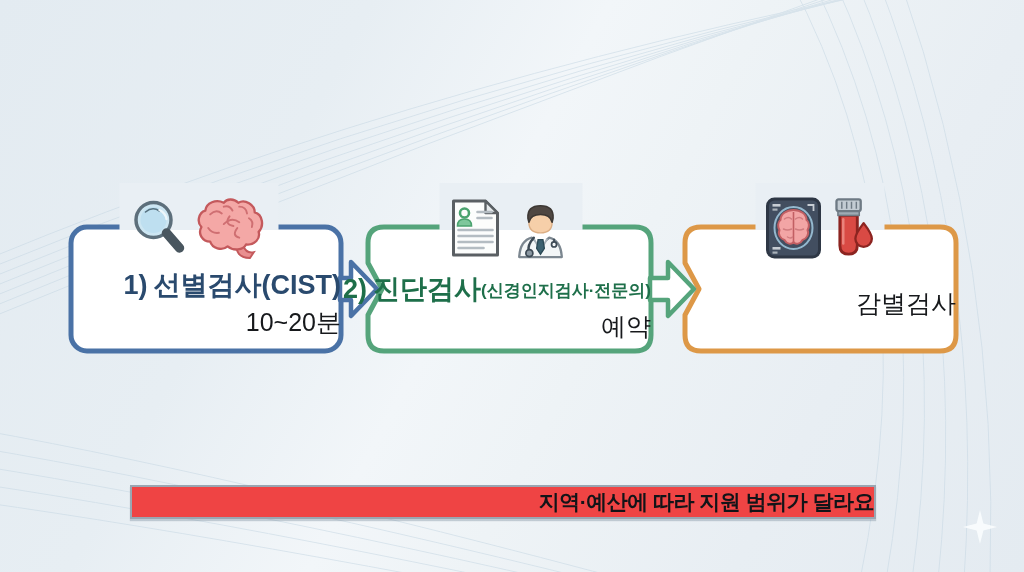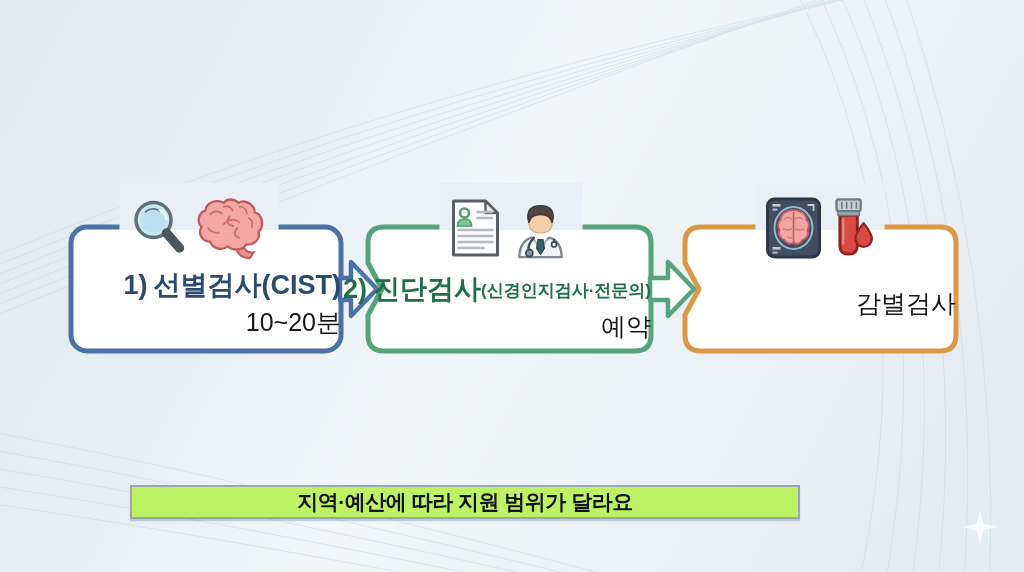--- a/index.html
+++ b/index.html
@@ -25,23 +25,23 @@
   .step-number{margin-right:6px;}
   .title-paren{font-size:17px;font-weight:bold;vertical-align:2px;}
   .subtitle{font-size:25px;font-weight:400;line-height:34px;color:#17191c;}
   .c-step1{color:#2a4a6e;}
   .c-step2{color:#1e6f4a;margin-top:8px;}
   .c-step3{color:#94432a;}
   .pos-step1{left:71px;width:270px;}
   .pos-step2{left:368px;width:283px;}
   .pos-step3{left:685px;width:271px;}
   .footer-bar{
-    position:absolute;left:130px;top:485px;width:670px;height:34px;z-index:3;
-    background:#bef264;border:2px solid #9aa6b2;box-sizing:border-box;
-    display:flex;align-items:center;justify-content:center;
+    position:absolute;left:130px;top:485px;width:746px;height:34px;z-index:3;
+    background:#ef4444;border:2px solid #9aa6b2;box-sizing:border-box;
+    display:flex;align-items:center;justify-content:flex-end;
     box-shadow:0 2px 1px rgba(110,128,145,.35);
   }
   .footer-text{font-size:21px;font-weight:bold;color:#121418;letter-spacing:-0.5px;}
   .sparkle{
     position:absolute;left:963px;top:510px;width:34px;height:34px;z-index:1;
     background:#fafdfe;opacity:.9;
     clip-path:polygon(50% 0%,60% 40%,100% 50%,60% 60%,50% 100%,40% 60%,0% 50%,40% 40%);
   }
 </style>
 </head>

